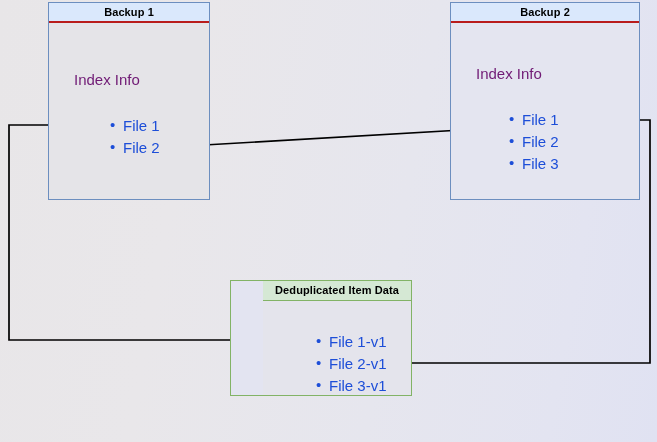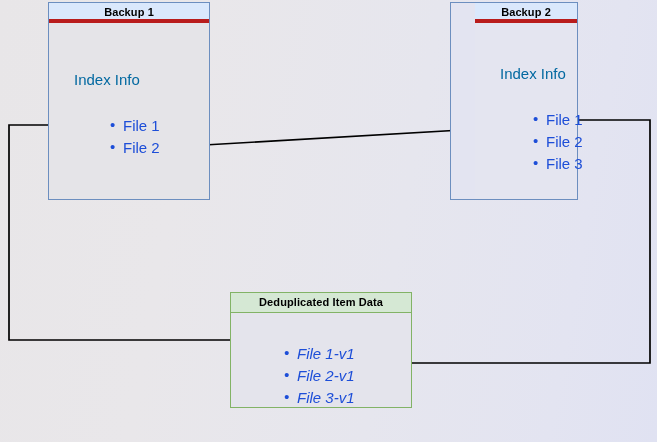--- a/index.html
+++ b/index.html
@@ -39,39 +39,39 @@
 
   .node-header {
     box-sizing: border-box;
     height: 20px;
     line-height: 19px;
     text-align: center;
     font-size: 11px;
     font-weight: bold;
     color: #000;
     background: #dae8fc;
-    border-bottom: 4px solid #b91c1c;
+    border-bottom: 2px solid #b91c1c;
     letter-spacing: 0.1px;
   }
   .node.green > .node-header {
     background: #d5e8d4;
     border-bottom: 1px solid #82b366;
   }
   .node-body {
     position: relative;
     height: calc(100% - 20px);
     background: #e5e4e8;
   }
   .node.blue.right > .node-body { background: #e4e5f0; }
   .node.green > .node-body { background: #e4e4ec; }
 
   .section-title {
     position: absolute;
     font-size: 15px;
-    color: #0369a1;
+    color: #701a75;
     white-space: nowrap;
     text-align: right;
   }
   ul.items {
     position: absolute;
     margin: 0;
     padding: 0 0 0 18px;
     list-style: none;
   }
   ul.items li {
@@ -128,36 +128,36 @@
     <div class="node-header">Backup 1</div>
     <div class="node-body">
       <div class="section-title" style="left:25px; top:48px;">Index Info</div>
       <ul class="items" style="left:56px; top:92px;">
         <li>File 1</li>
         <li>File 2</li>
       </ul>
     </div>
   </div>
 
-  <div class="node blue right" style="left:450px; top:2px; width:128px; height:198px;padding-left:24px;">
+  <div class="node blue right" style="left:450px; top:2px; width:190px; height:198px;">
     <div class="node-header">Backup 2</div>
     <div class="node-body">
       <div class="section-title" style="left:25px; top:42px;">Index Info</div>
       <ul class="items" style="left:53px; top:86px;">
         <li>File 1</li>
         <li>File 2</li>
         <li>File 3</li>
       </ul>
     </div>
   </div>
 
-  <div class="node green" style="left:230px; top:292px; width:182px; height:116px;">
+  <div class="node green" style="left:230px; top:280px; width:182px; height:116px;padding-left:32px;">
     <div class="node-header">Deduplicated Item Data</div>
     <div class="node-body">
-      <ul class="items" style="left:48px; top:30px;font-style:italic;">
+      <ul class="items" style="left:48px; top:30px;">
         <li>File 1-v1</li>
         <li>File 2-v1</li>
         <li>File 3-v1</li>
       </ul>
     </div>
   </div>
 
 
 </div>
 

